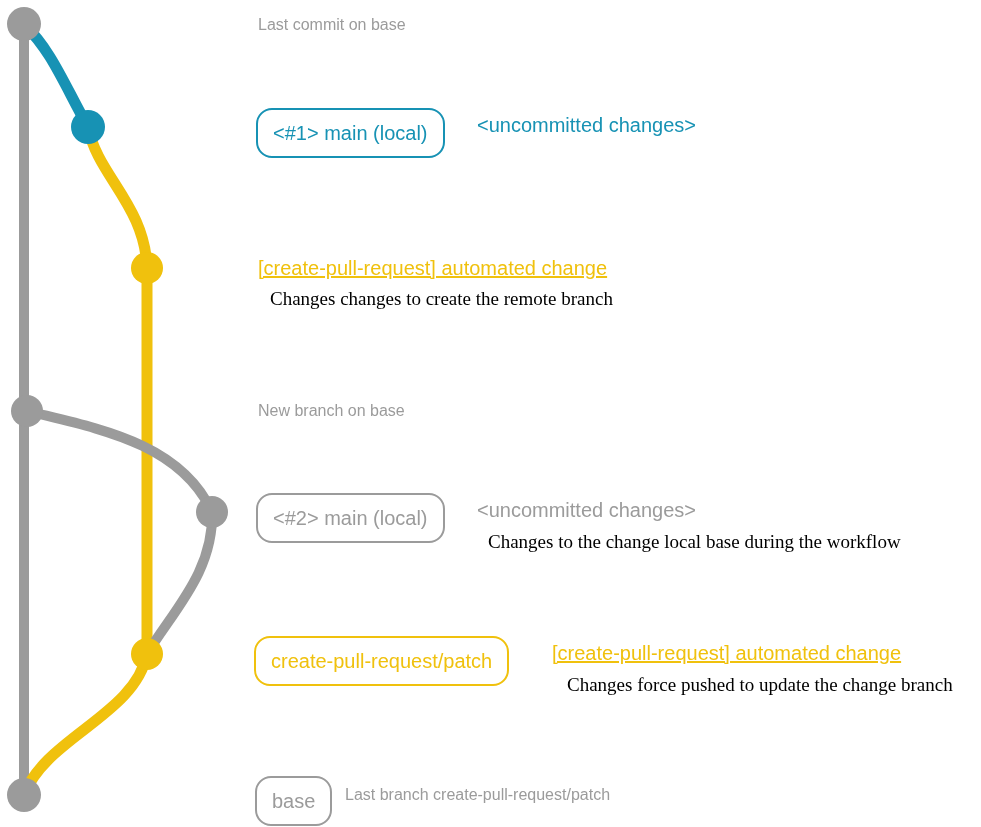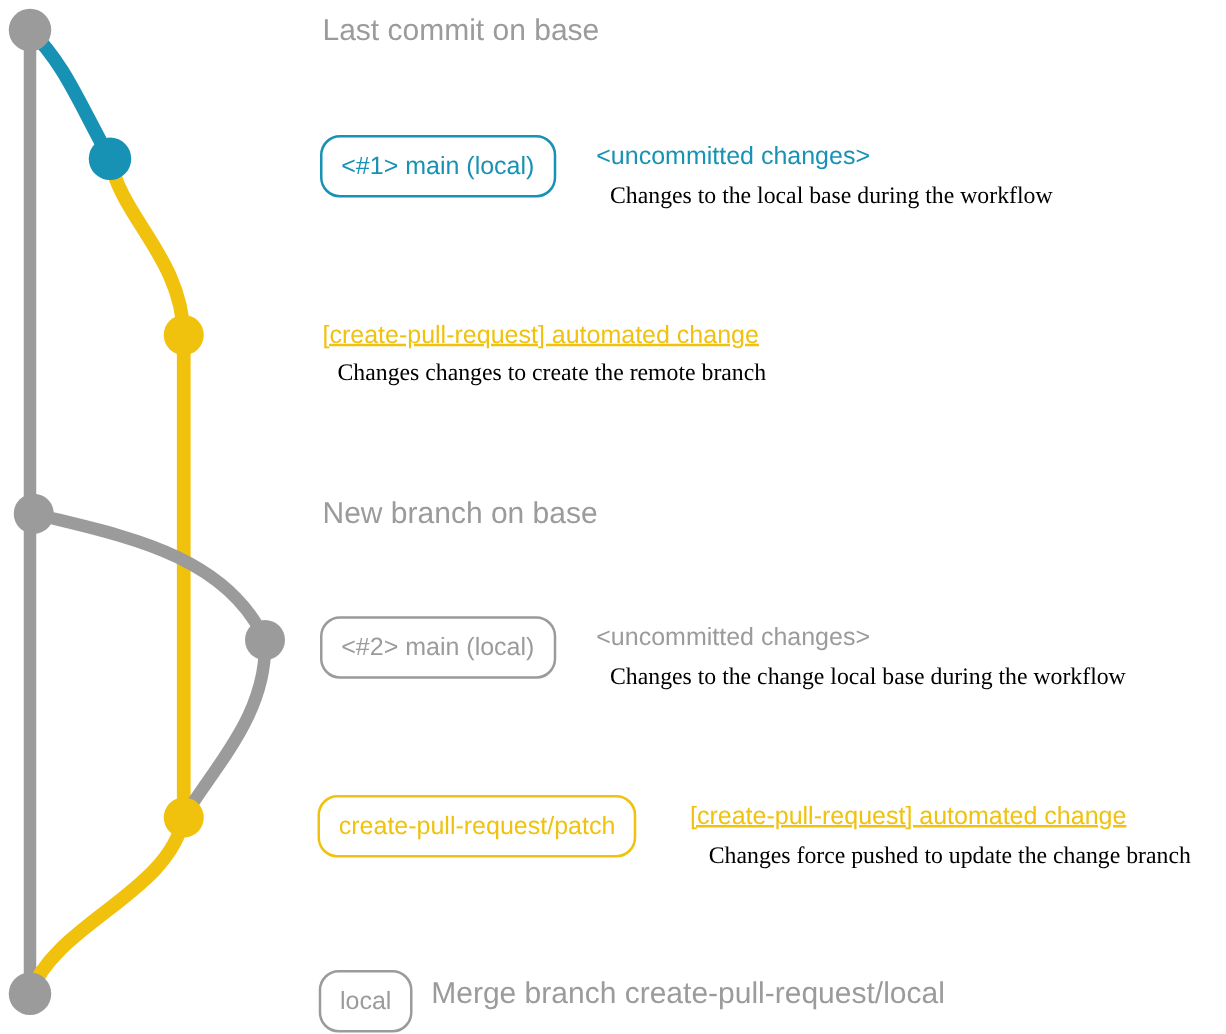--- a/index.html
+++ b/index.html
@@ -17,21 +17,21 @@
   .stroke-teal   { stroke: var(--color-teal);   fill: none; }
   .stroke-yellow { stroke: var(--color-yellow); fill: none; }
   .fill-gray   { fill: var(--color-gray); }
   .fill-teal   { fill: var(--color-teal); }
   .fill-yellow { fill: var(--color-yellow); }
 
   .abs { position: absolute; white-space: nowrap; }
 
   .milestone-label {
     color: var(--color-gray);
-    font-size: 24px;
+    font-size: 16px;
     line-height: 24px;
   }
   .msg { font-size: 20px; line-height: 24px; }
   .msg-teal   { color: var(--color-teal); }
   .msg-gray   { color: var(--color-gray); }
   .msg-yellow { color: var(--color-yellow); text-decoration: underline; }
 
   .desc {
     font-family: "Liberation Serif", serif;
     color: var(--color-desc);
@@ -81,37 +81,36 @@
     <circle cx="147" cy="654" r="16" class="fill-yellow"></circle>
     <circle cx="24" cy="795" r="17" class="fill-gray"></circle>
   </svg>
 
   <div class="abs milestone-label" style="left:258px; top:13px;">Last commit on base</div>
 
   <div class="abs" style="left:256px; top:108px;">
     <span class="ref-box box-teal">&lt;#1&gt; main (local)</span>
   </div>
   <div class="abs msg msg-teal" style="left:477px; top:113px;">&lt;uncommitted changes&gt;</div>
-  <div class="abs desc" style="left:488px; top:146px;">Changes to the local base during the workflow</div>
 
   <div class="abs msg msg-yellow" style="left:258px; top:256px;">[create-pull-request] automated change</div>
   <div class="abs desc" style="left:270px; top:288px;">Changes changes to create the remote branch</div>
 
   <div class="abs milestone-label" style="left:258px; top:399px;">New branch on base</div>
 
   <div class="abs" style="left:256px; top:493px;">
     <span class="ref-box box-gray">&lt;#2&gt; main (local)</span>
   </div>
   <div class="abs msg msg-gray" style="left:477px; top:498px;">&lt;uncommitted changes&gt;</div>
   <div class="abs desc" style="left:488px; top:531px;">Changes to the change local base during the workflow</div>
 
   <div class="abs" style="left:254px; top:636px;text-align:center;">
     <span class="ref-box box-yellow">create-pull-request/patch</span>
   </div>
   <div class="abs msg msg-yellow" style="left:552px; top:641px;">[create-pull-request] automated change</div>
   <div class="abs desc" style="left:567px; top:674px;">Changes force pushed to update the change branch</div>
 
   <div class="abs" style="left:255px; top:776px;">
-    <span class="ref-box box-gray">local</span>
+    <span class="ref-box box-gray">base</span>
   </div>
-  <div class="abs milestone-label" style="left:345px; top:783px;">Merge branch create-pull-request/local</div>
+  <div class="abs milestone-label" style="left:345px; top:783px;">Last branch create-pull-request/patch</div>
 
 </div>
 
 </body></html>

